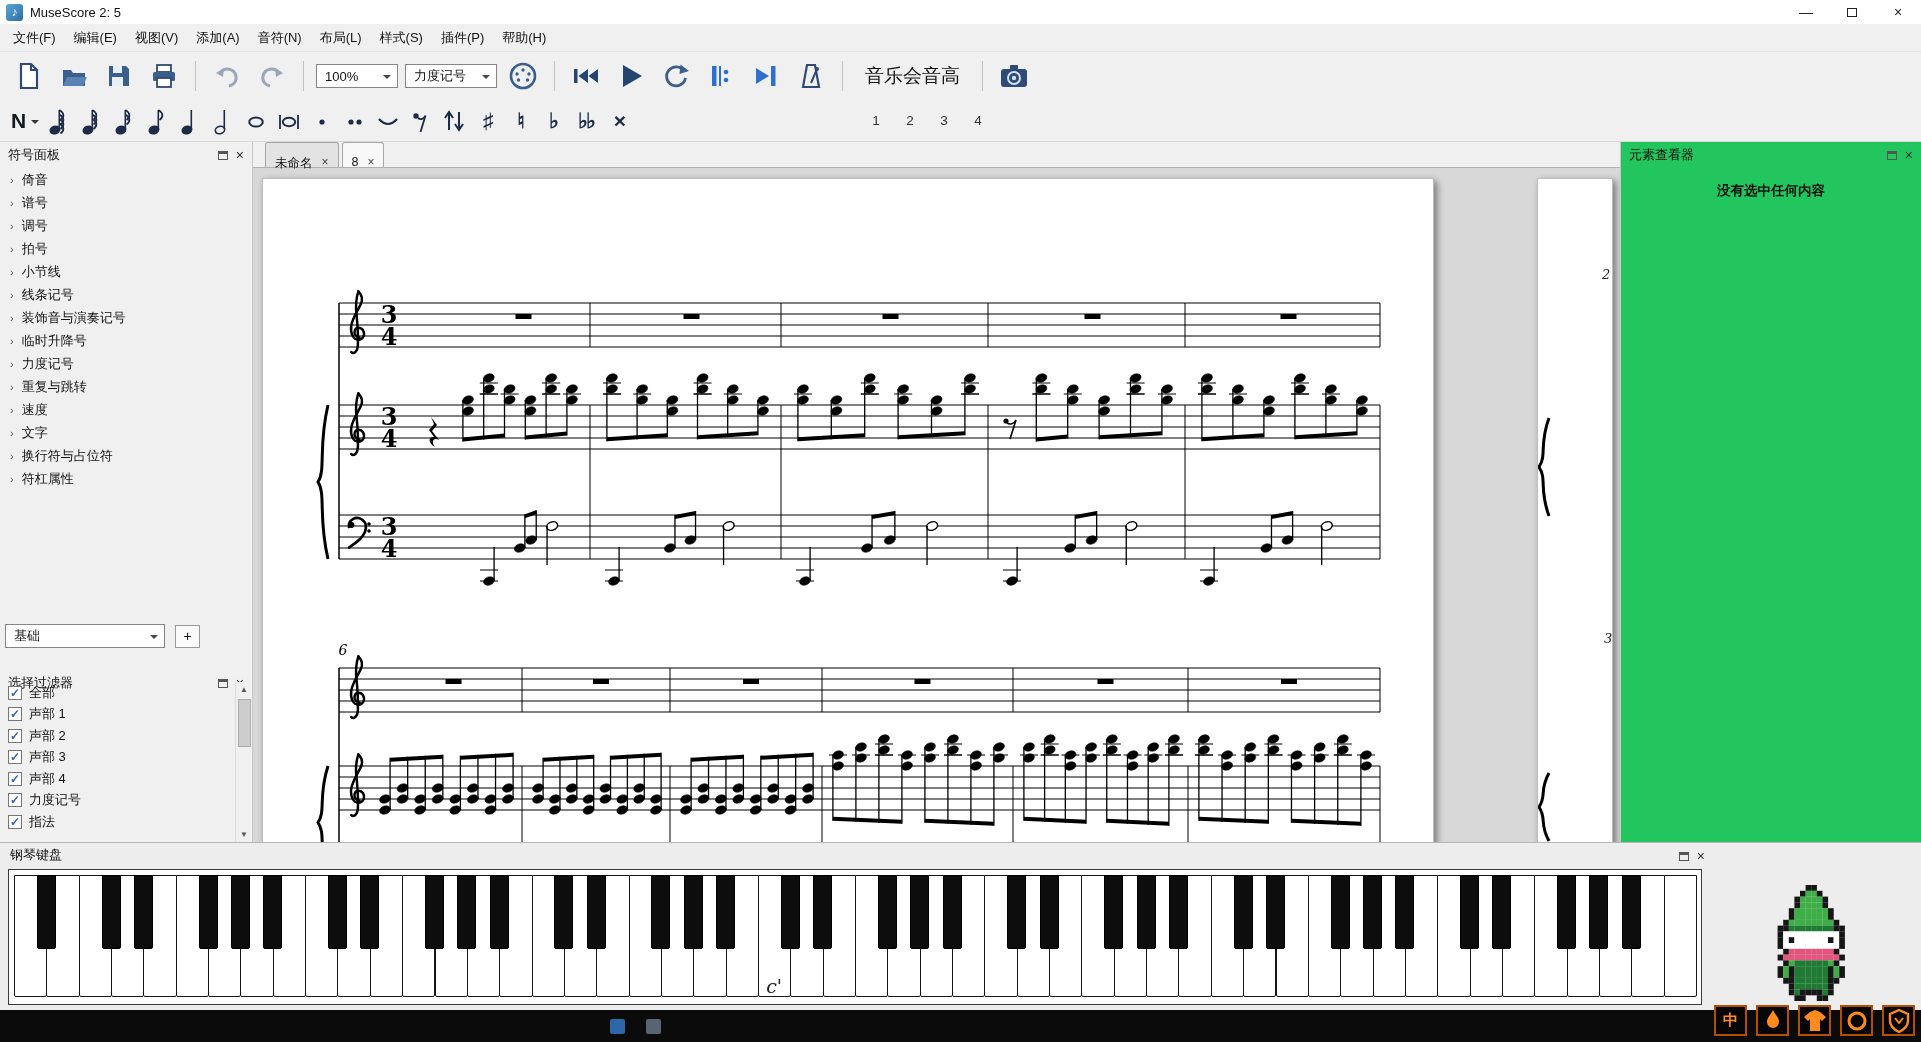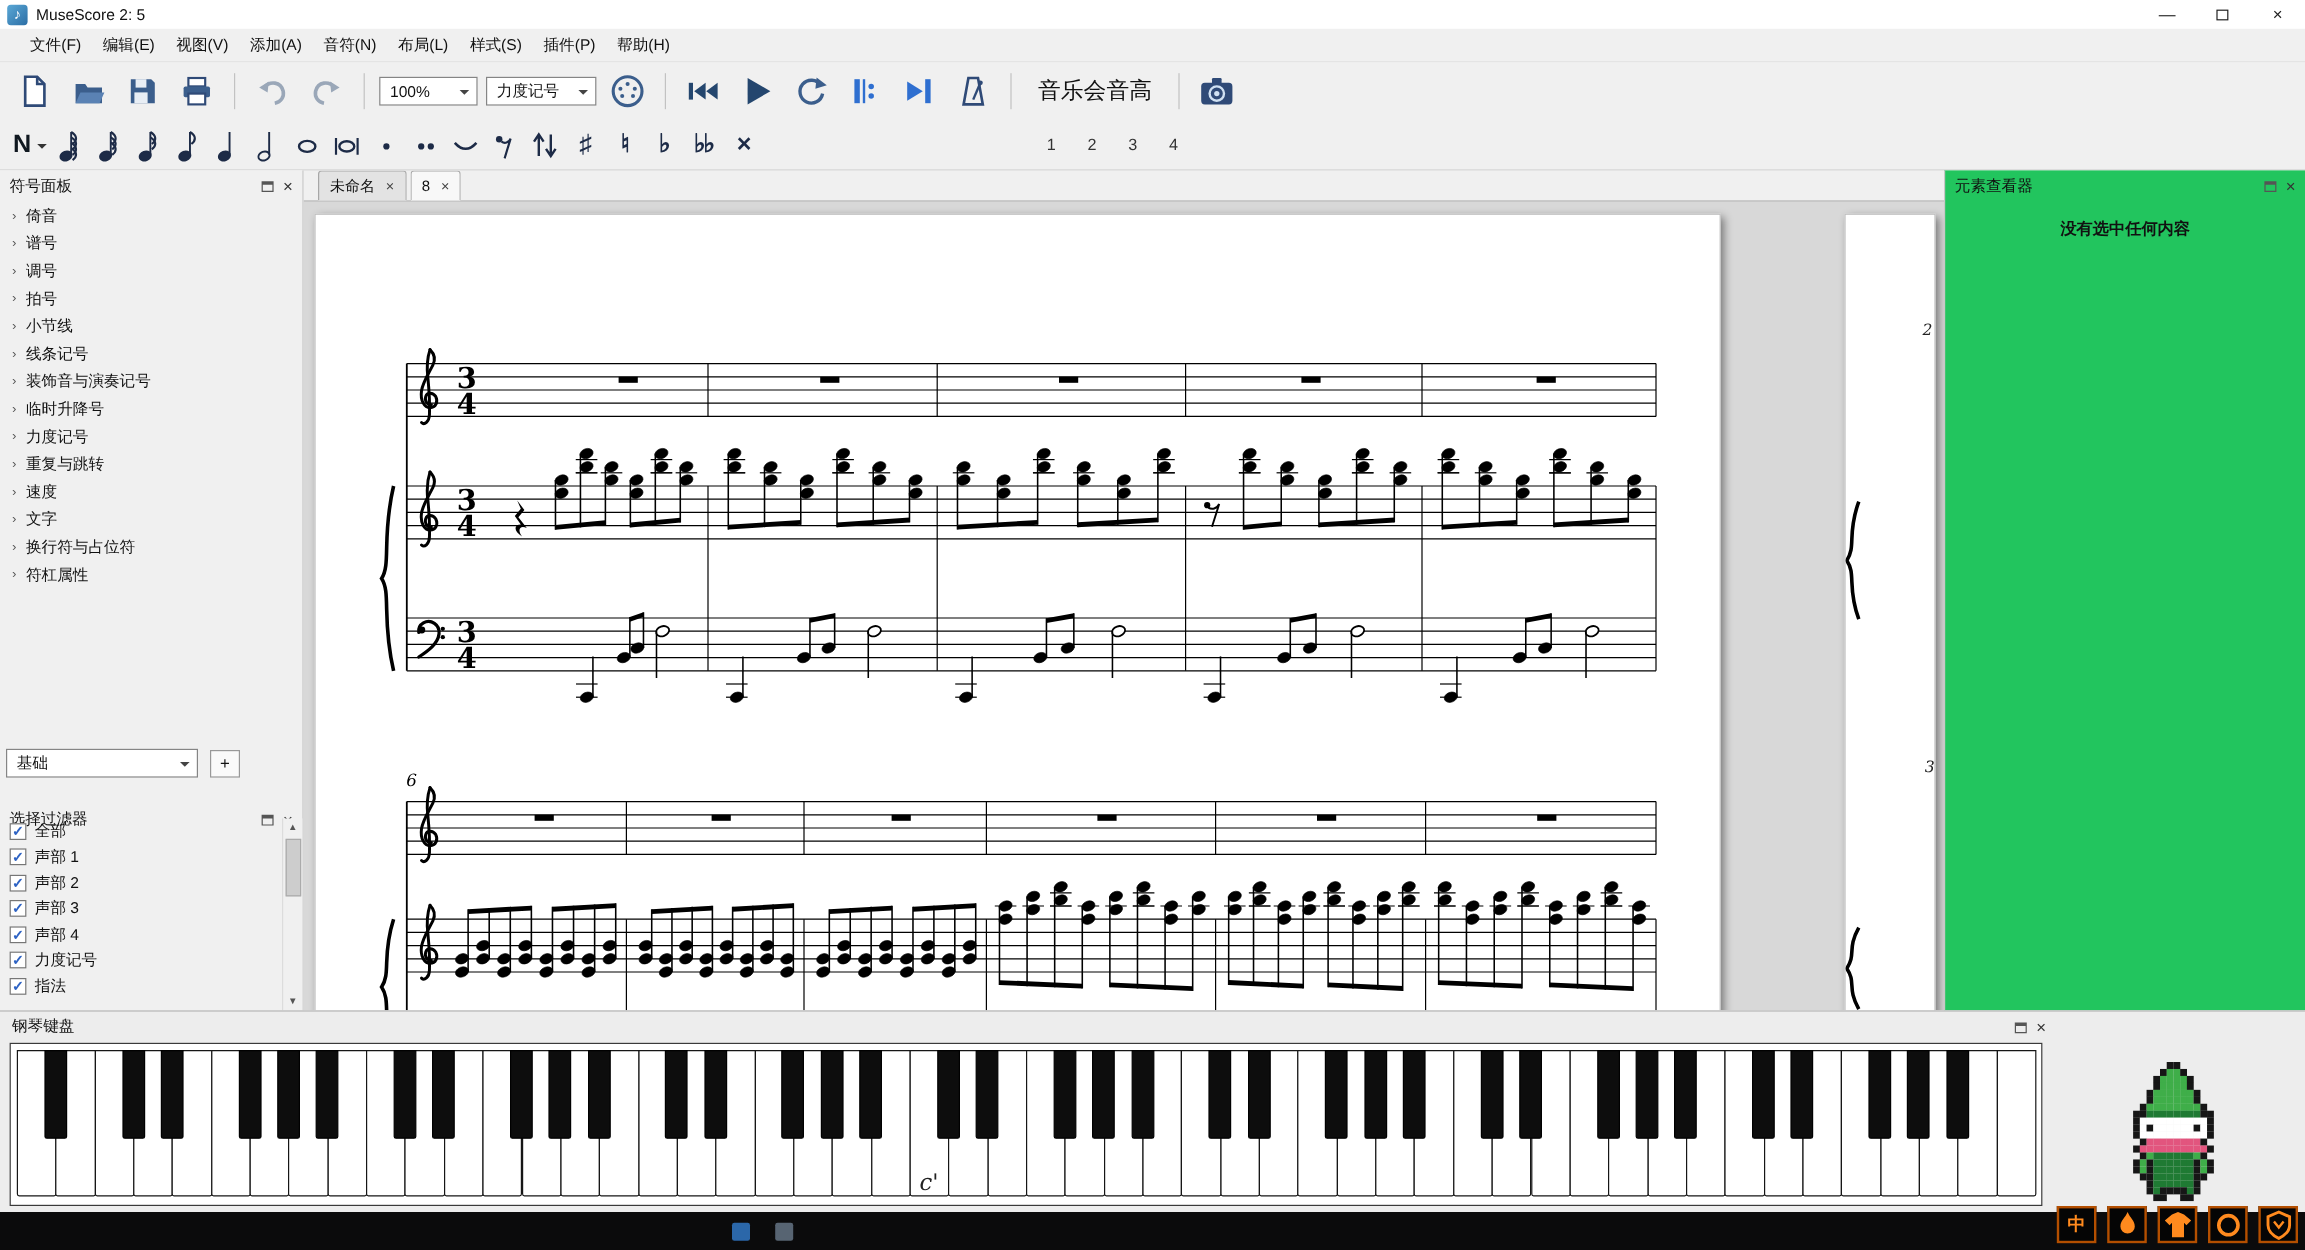--- a/index.html
+++ b/index.html
@@ -6,21 +6,21 @@
 html,body{width:1921px;height:1042px;overflow:hidden}
 body{font-family:"Liberation Sans",sans-serif;font-size:13px;color:#111;background:#f0f0f0;position:relative}
 
 #titlebar{height:24px;background:#fff;display:flex;align-items:center;padding-left:6px;position:relative}
 #app-icon{width:17px;height:17px;border-radius:3px;background:linear-gradient(135deg,#5aa8d6,#2c6ea5);color:#fff;font-size:12px;display:flex;align-items:center;justify-content:center}
 #titlebar .title{font-size:13px;margin-left:7px}
 .winbtns{position:absolute;right:0;top:0;height:24px;display:flex}
 .winbtn{width:46px;height:24px;display:flex;align-items:center;justify-content:center;font-size:14px;color:#222}
 .maxbox{width:10px;height:9px;border:1px solid #222}
 
-#menubar{height:28px;background:#f0f0f0;display:flex;align-items:center;padding-left:16px;border-bottom:1px solid #e2e2e2}
+#menubar{height:28px;background:#f0f0f0;display:flex;align-items:center;padding-left:4px;border-bottom:1px solid #e2e2e2}
 .menu-item{padding:4px 9px;font-size:13px}
 
 #toolbar1{height:48px;display:flex;align-items:center;gap:7px;padding-left:10px;background:#f0f0f0}
 .tbtn{width:38px;height:38px;display:flex;align-items:center;justify-content:center}
 .sep{width:1px;height:30px;background:#c2c2c2;margin:0 5px}
 .combo{height:24px;background:#fff;border:1px solid #858585;display:flex;align-items:center;padding:0 24px 0 8px;position:relative;font-size:13px}
 .combo::after{content:'';position:absolute;right:6px;top:10px;border:4px solid transparent;border-top-color:#444}
 #zoom-combo{width:82px}
 #view-combo{width:92px}
 .text-btn{font-size:19px;padding:0 10px;color:#111}
@@ -48,21 +48,21 @@
 #filter-list{position:absolute;top:540px;left:0;right:17px;bottom:0;overflow:hidden}
 .filter-row{height:21.5px;display:flex;align-items:center;gap:7px;padding-left:8px;font-size:13px}
 .cb{width:14px;height:14px;background:#fff;border:1px solid #767676;display:flex;align-items:center;justify-content:center;font-size:12px;color:#2e63c4;font-weight:bold;line-height:1}
 #filter-scroll{position:absolute;top:540px;right:0;width:17px;bottom:0;background:#f0f0f0;border-left:1px solid #dcdcdc;display:flex;flex-direction:column;align-items:center}
 .scroll-arrow{font-size:8px;color:#555;height:15px;display:flex;align-items:center}
 .scroll-thumb{width:13px;height:48px;background:#cdcdcd;border:1px solid #ababab;margin-top:2px}
 #filter-scroll .down{margin-top:auto}
 
 #score-area{flex:1;position:relative;background:#d8d8d8;overflow:hidden}
 #tabs{height:26px;background:#f0f0f0;border-bottom:1px solid #b1b1b1;display:flex;align-items:flex-end;padding-left:12px;gap:3px}
-.tab{height:23px;display:flex;align-items:center;gap:9px;padding:12px 9px;border:1px solid #a7a7a7;border-bottom:none;border-radius:3px 3px 0 0;background:#e3e3e3;font-size:12.5px}
+.tab{height:23px;display:flex;align-items:flex-start;gap:9px;padding:12px 9px;border:1px solid #a7a7a7;border-bottom:none;border-radius:3px 3px 0 0;background:#e3e3e3;font-size:12.5px}
 .tab.active{background:#f8f8f8}
 .tclose{font-size:12px;color:#444}
 #canvas{position:absolute;top:26px;left:0;right:0;bottom:0;overflow:hidden}
 #page{position:absolute;left:9px;top:10px;width:1172px;height:700px;background:#fff;border:1px solid #bdbdbd;box-shadow:3px 3px 7px rgba(0,0,0,.45)}
 #page2{position:absolute;left:1284px;top:10px;width:76px;height:700px;background:#fff;border:1px solid #bdbdbd;box-shadow:3px 3px 7px rgba(0,0,0,.45)}
 #page svg,#page2 svg{position:absolute;left:0;top:0}
 
 #inspector{width:301px;background:#22c55e;border-left:1px solid #c7c7c7;position:relative}
 #inspector .empty{margin-top:14px;text-align:center;font-weight:bold;font-size:13.5px}
 

